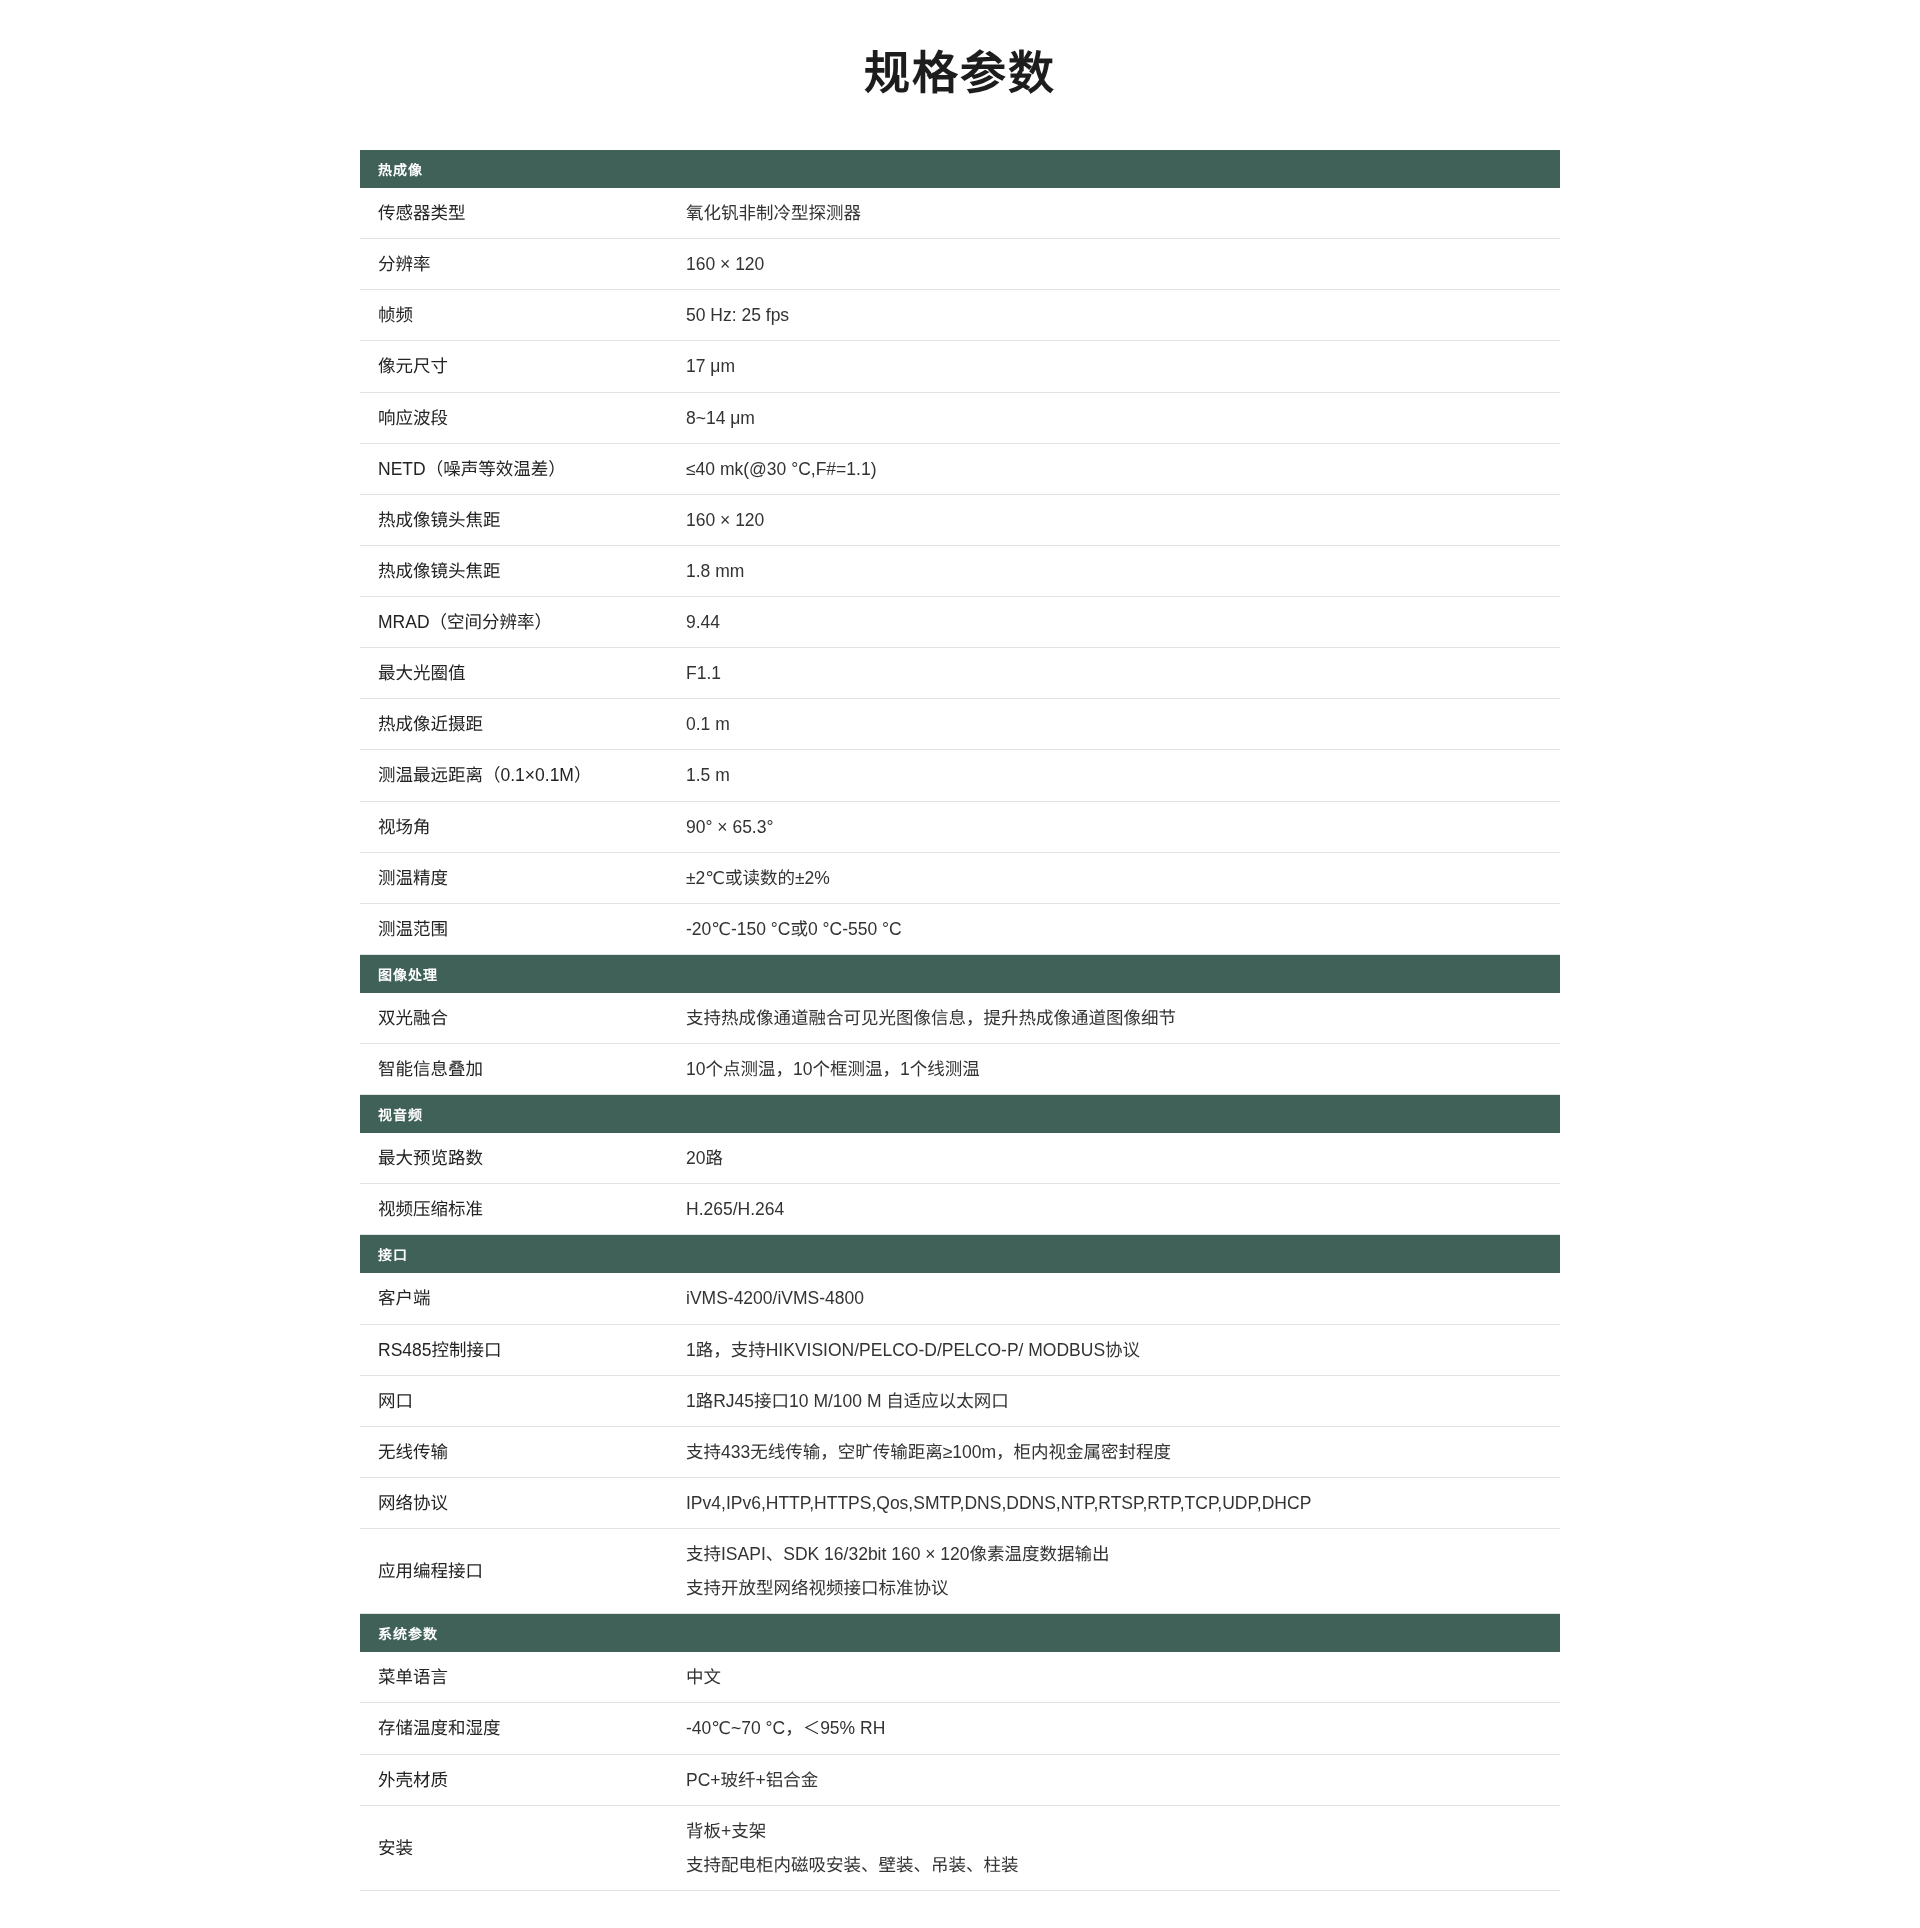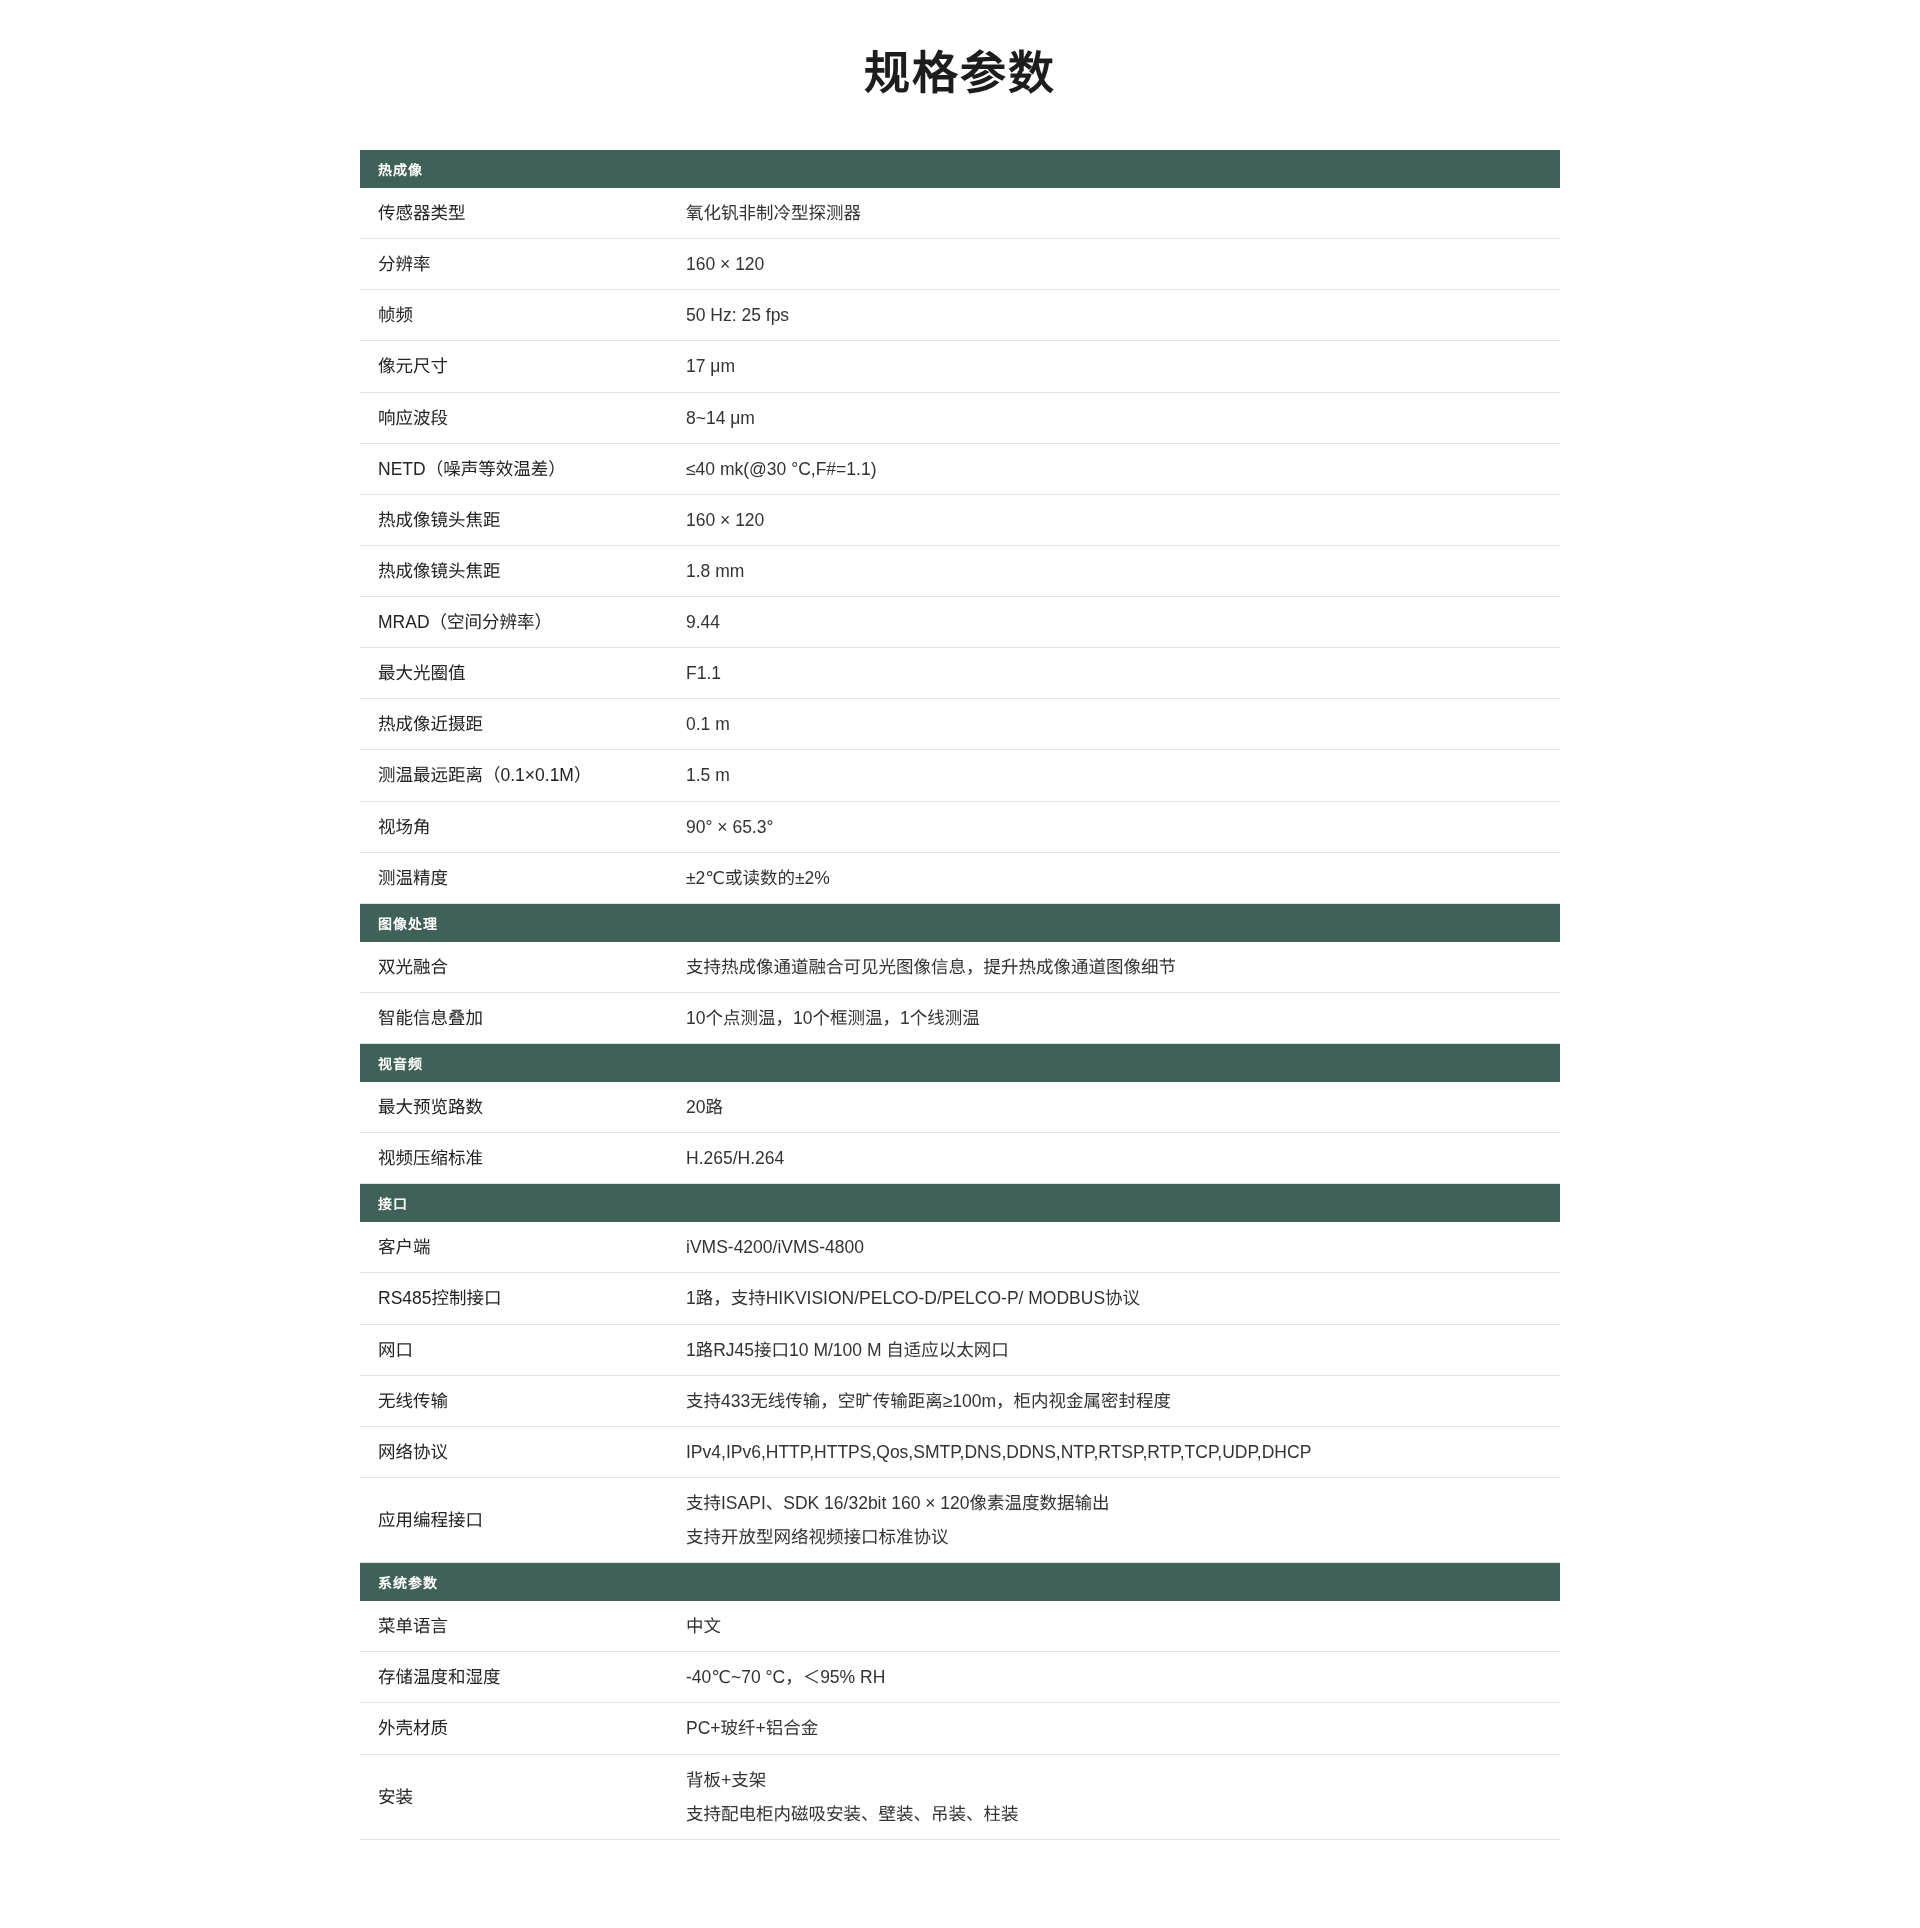--- a/index.html
+++ b/index.html
@@ -163,20 +163,26 @@
           <td class="value">
             <span class="line">90° × 65.3°</span>
           </td>
         </tr>
         <tr class="spec-row">
           <td class="label">测温精度</td>
           <td class="value">
             <span class="line">±2℃或读数的±2%</span>
           </td>
         </tr>
+        <tr class="spec-row">
+          <td class="label">测温范围</td>
+          <td class="value">
+            <span class="line">-20℃-150 °C或0 °C-550 °C</span>
+          </td>
+        </tr>
         <tr class="section-row">
           <td colspan="2">图像处理</td>
         </tr>
         <tr class="spec-row">
           <td class="label">双光融合</td>
           <td class="value">
             <span class="line">支持热成像通道融合可见光图像信息，提升热成像通道图像细节</span>
           </td>
         </tr>
         <tr class="spec-row">

